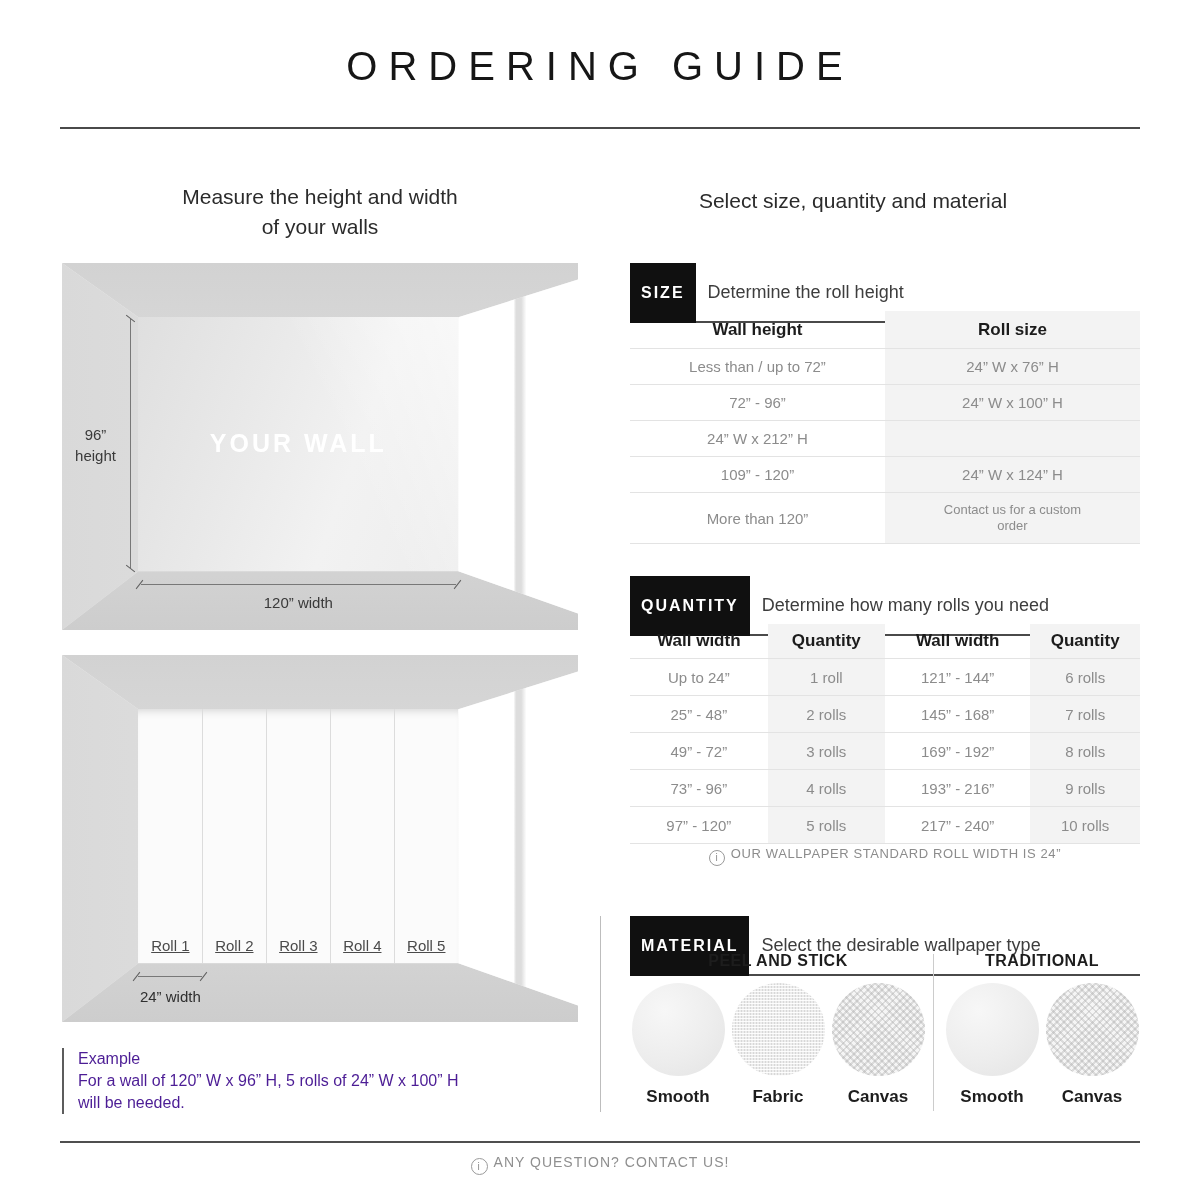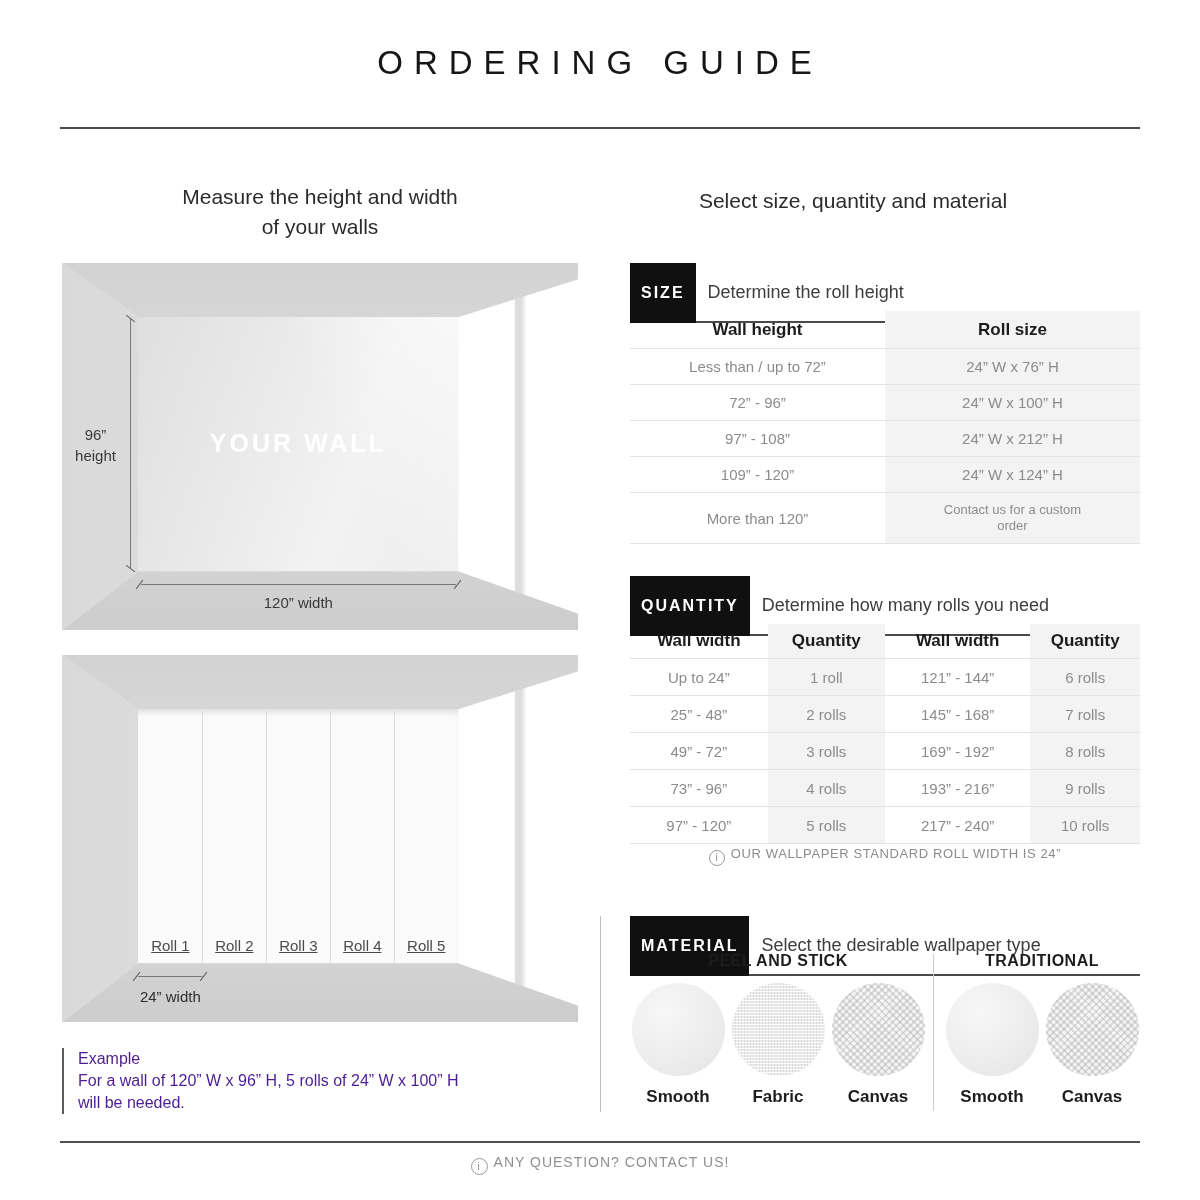--- a/index.html
+++ b/index.html
@@ -1,21 +1,21 @@
 <!DOCTYPE html>
 <html><head>
 <meta charset="utf-8">
 <style>
   html,body{margin:0;padding:0;background:#ffffff;}
   .canvas{position:relative;width:1200px;height:1200px;background:#ffffff;overflow:hidden;
           font-family:"Liberation Sans", sans-serif;color:#222;}
 
   
   .page-title{position:absolute;left:0;right:0;top:44px;text-align:center;
-              font-size:33px;font-weight:400;letter-spacing:11px;color:#161616;}
+              font-size:40px;font-weight:400;letter-spacing:11px;color:#161616;}
   .title-rule{position:absolute;left:60px;top:127px;width:1080px;height:2px;background:#4a4a4a;}
 
   
   .col-heading{position:absolute;text-align:center;font-size:21px;line-height:30px;color:#2b2b2b;}
   .left-heading{left:62px;top:182px;width:516px;}
   .right-heading{left:598px;top:186px;width:510px;}
 
   
   .section-header{position:absolute;left:630px;width:510px;display:flex;align-items:stretch;}
   .badge{background:#101010;color:#ffffff;font-size:16px;font-weight:700;letter-spacing:2px;
@@ -192,21 +192,20 @@
     </div>
     <div class="t-row size-grid">
       <div class="cell">Less than / up to 72”</div>
       <div class="cell">24” W x 76” H</div>
     </div>
     <div class="t-row size-grid">
       <div class="cell">72” - 96”</div>
       <div class="cell">24” W x 100” H</div>
     </div>
     <div class="t-row size-grid">
-      <div class="cell">97” - 108”</div>
       <div class="cell">24” W x 212” H</div>
     </div>
     <div class="t-row size-grid">
       <div class="cell">109” - 120”</div>
       <div class="cell">24” W x 124” H</div>
     </div>
     <div class="t-row size-grid last">
       <div class="cell">More than 120”</div>
       <div class="cell small">Contact us for a custom order</div>
     </div>

